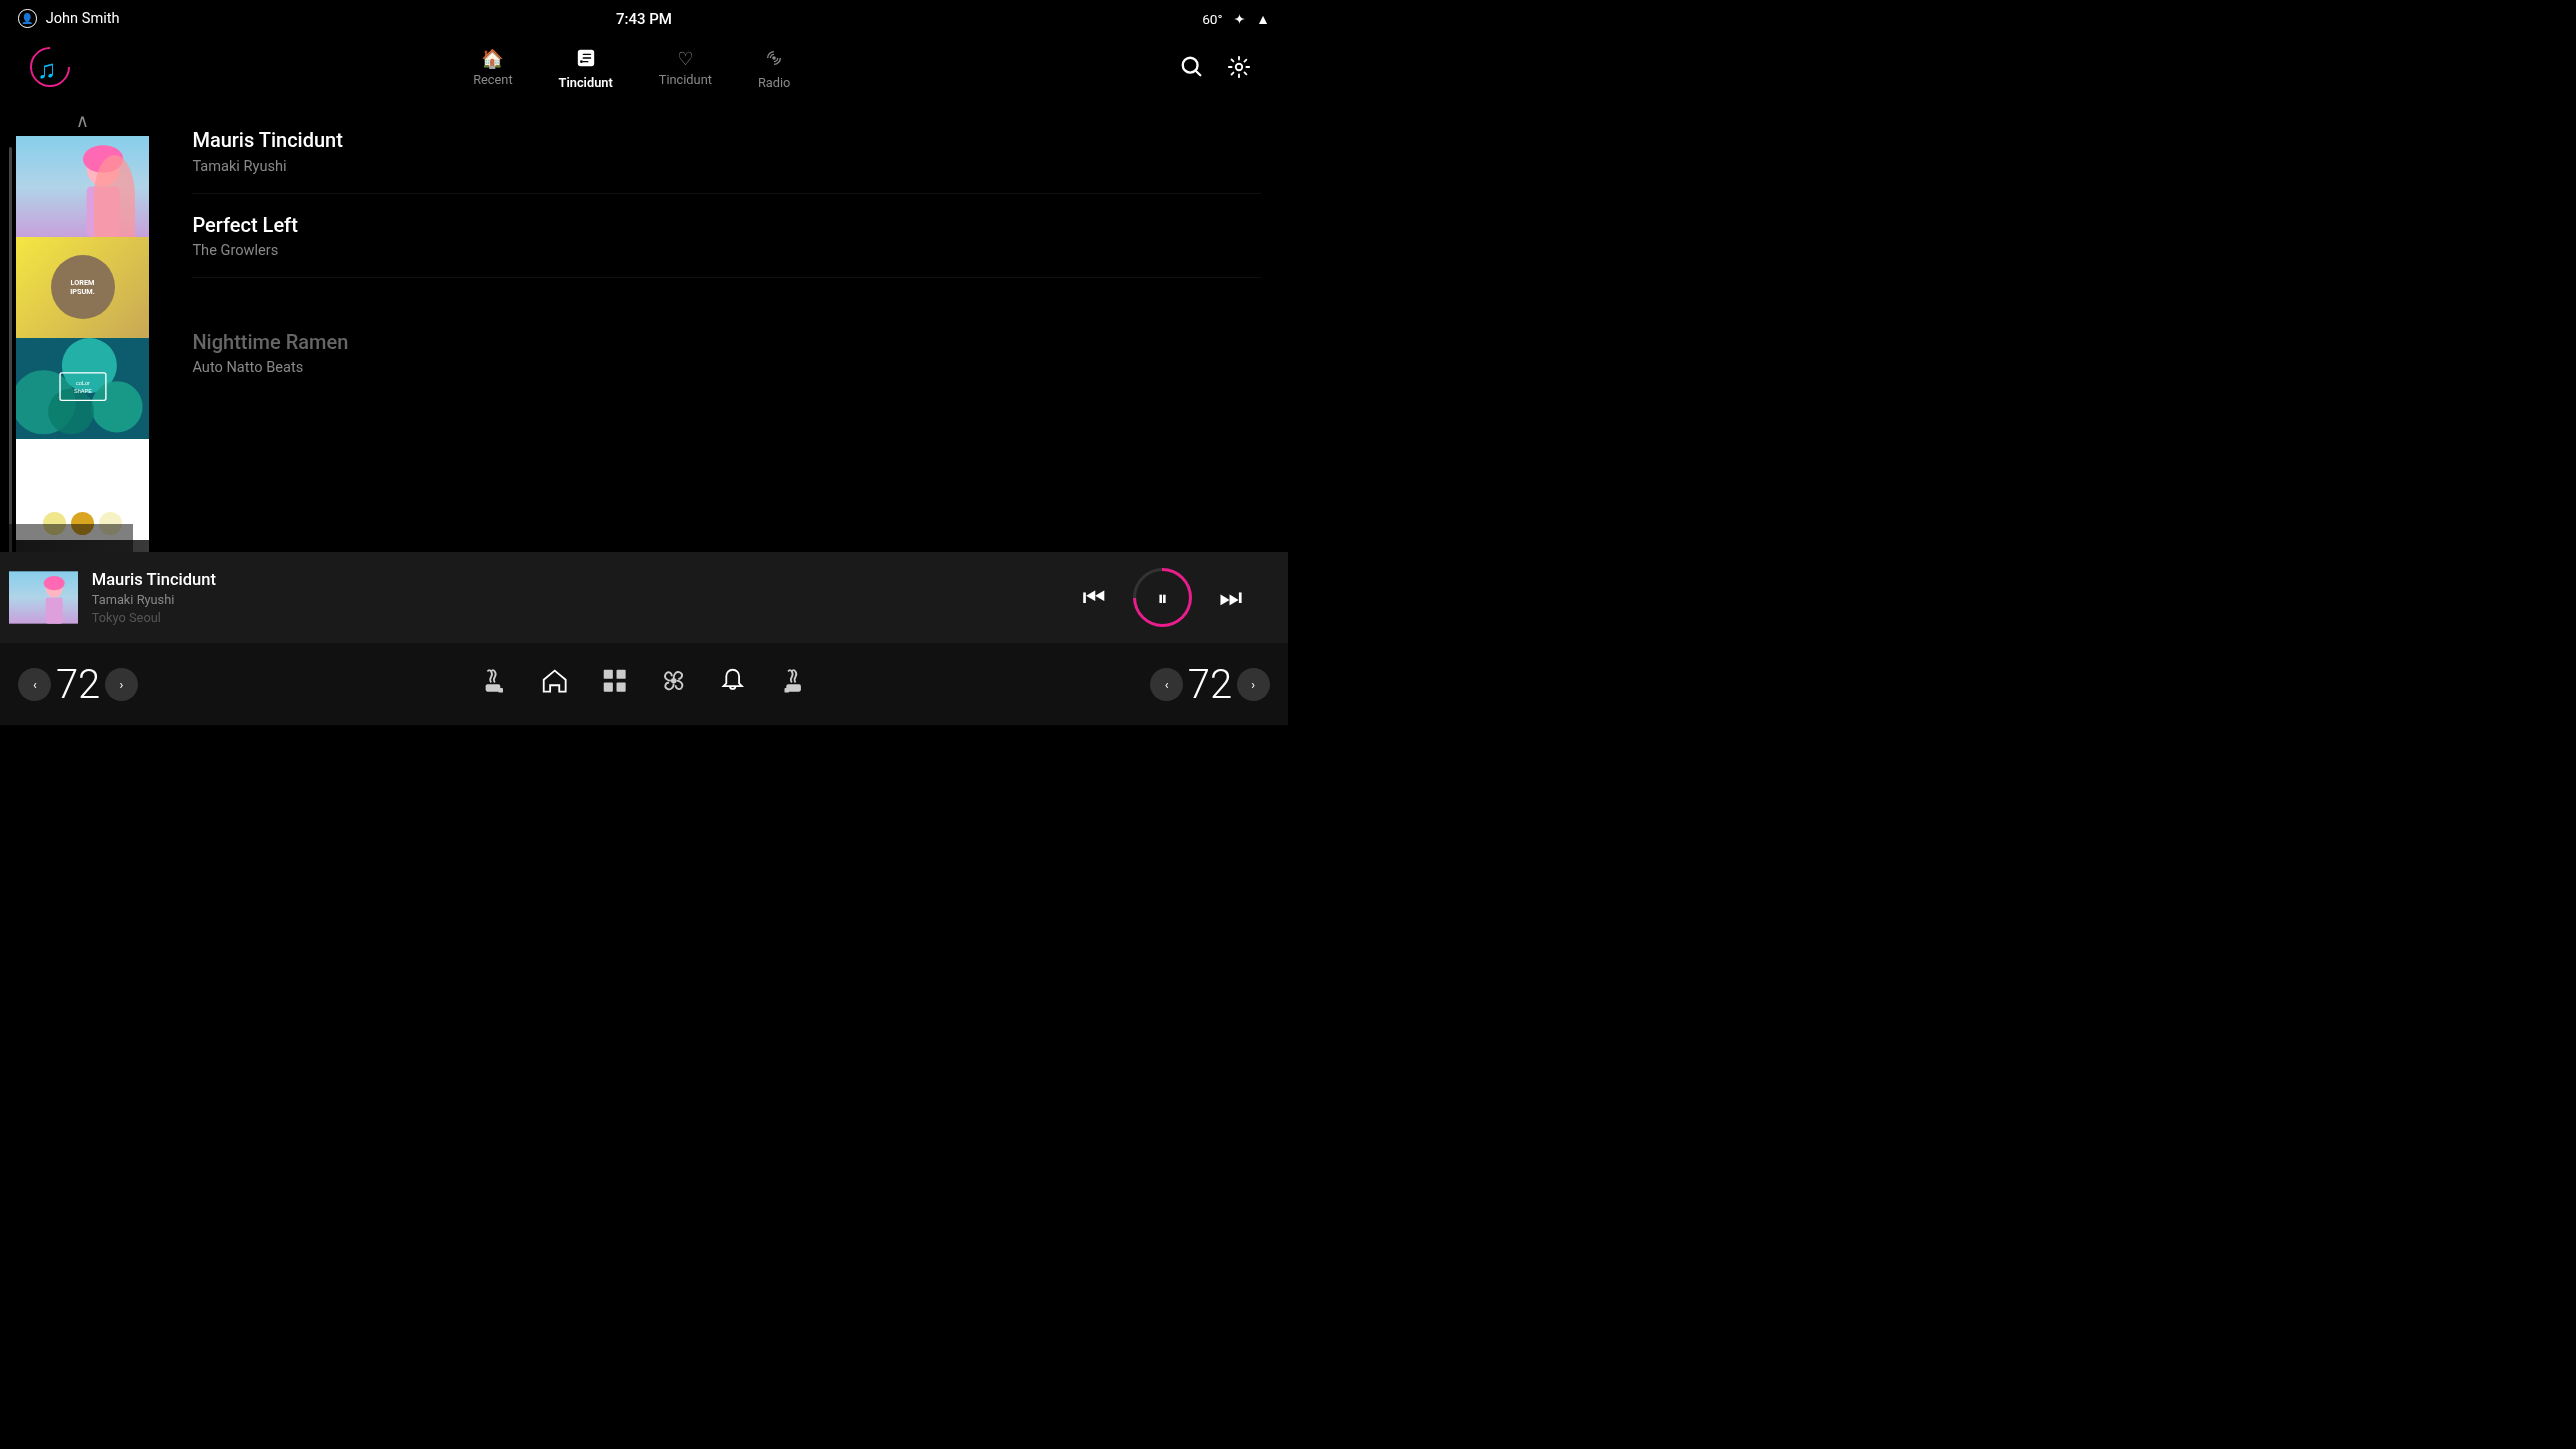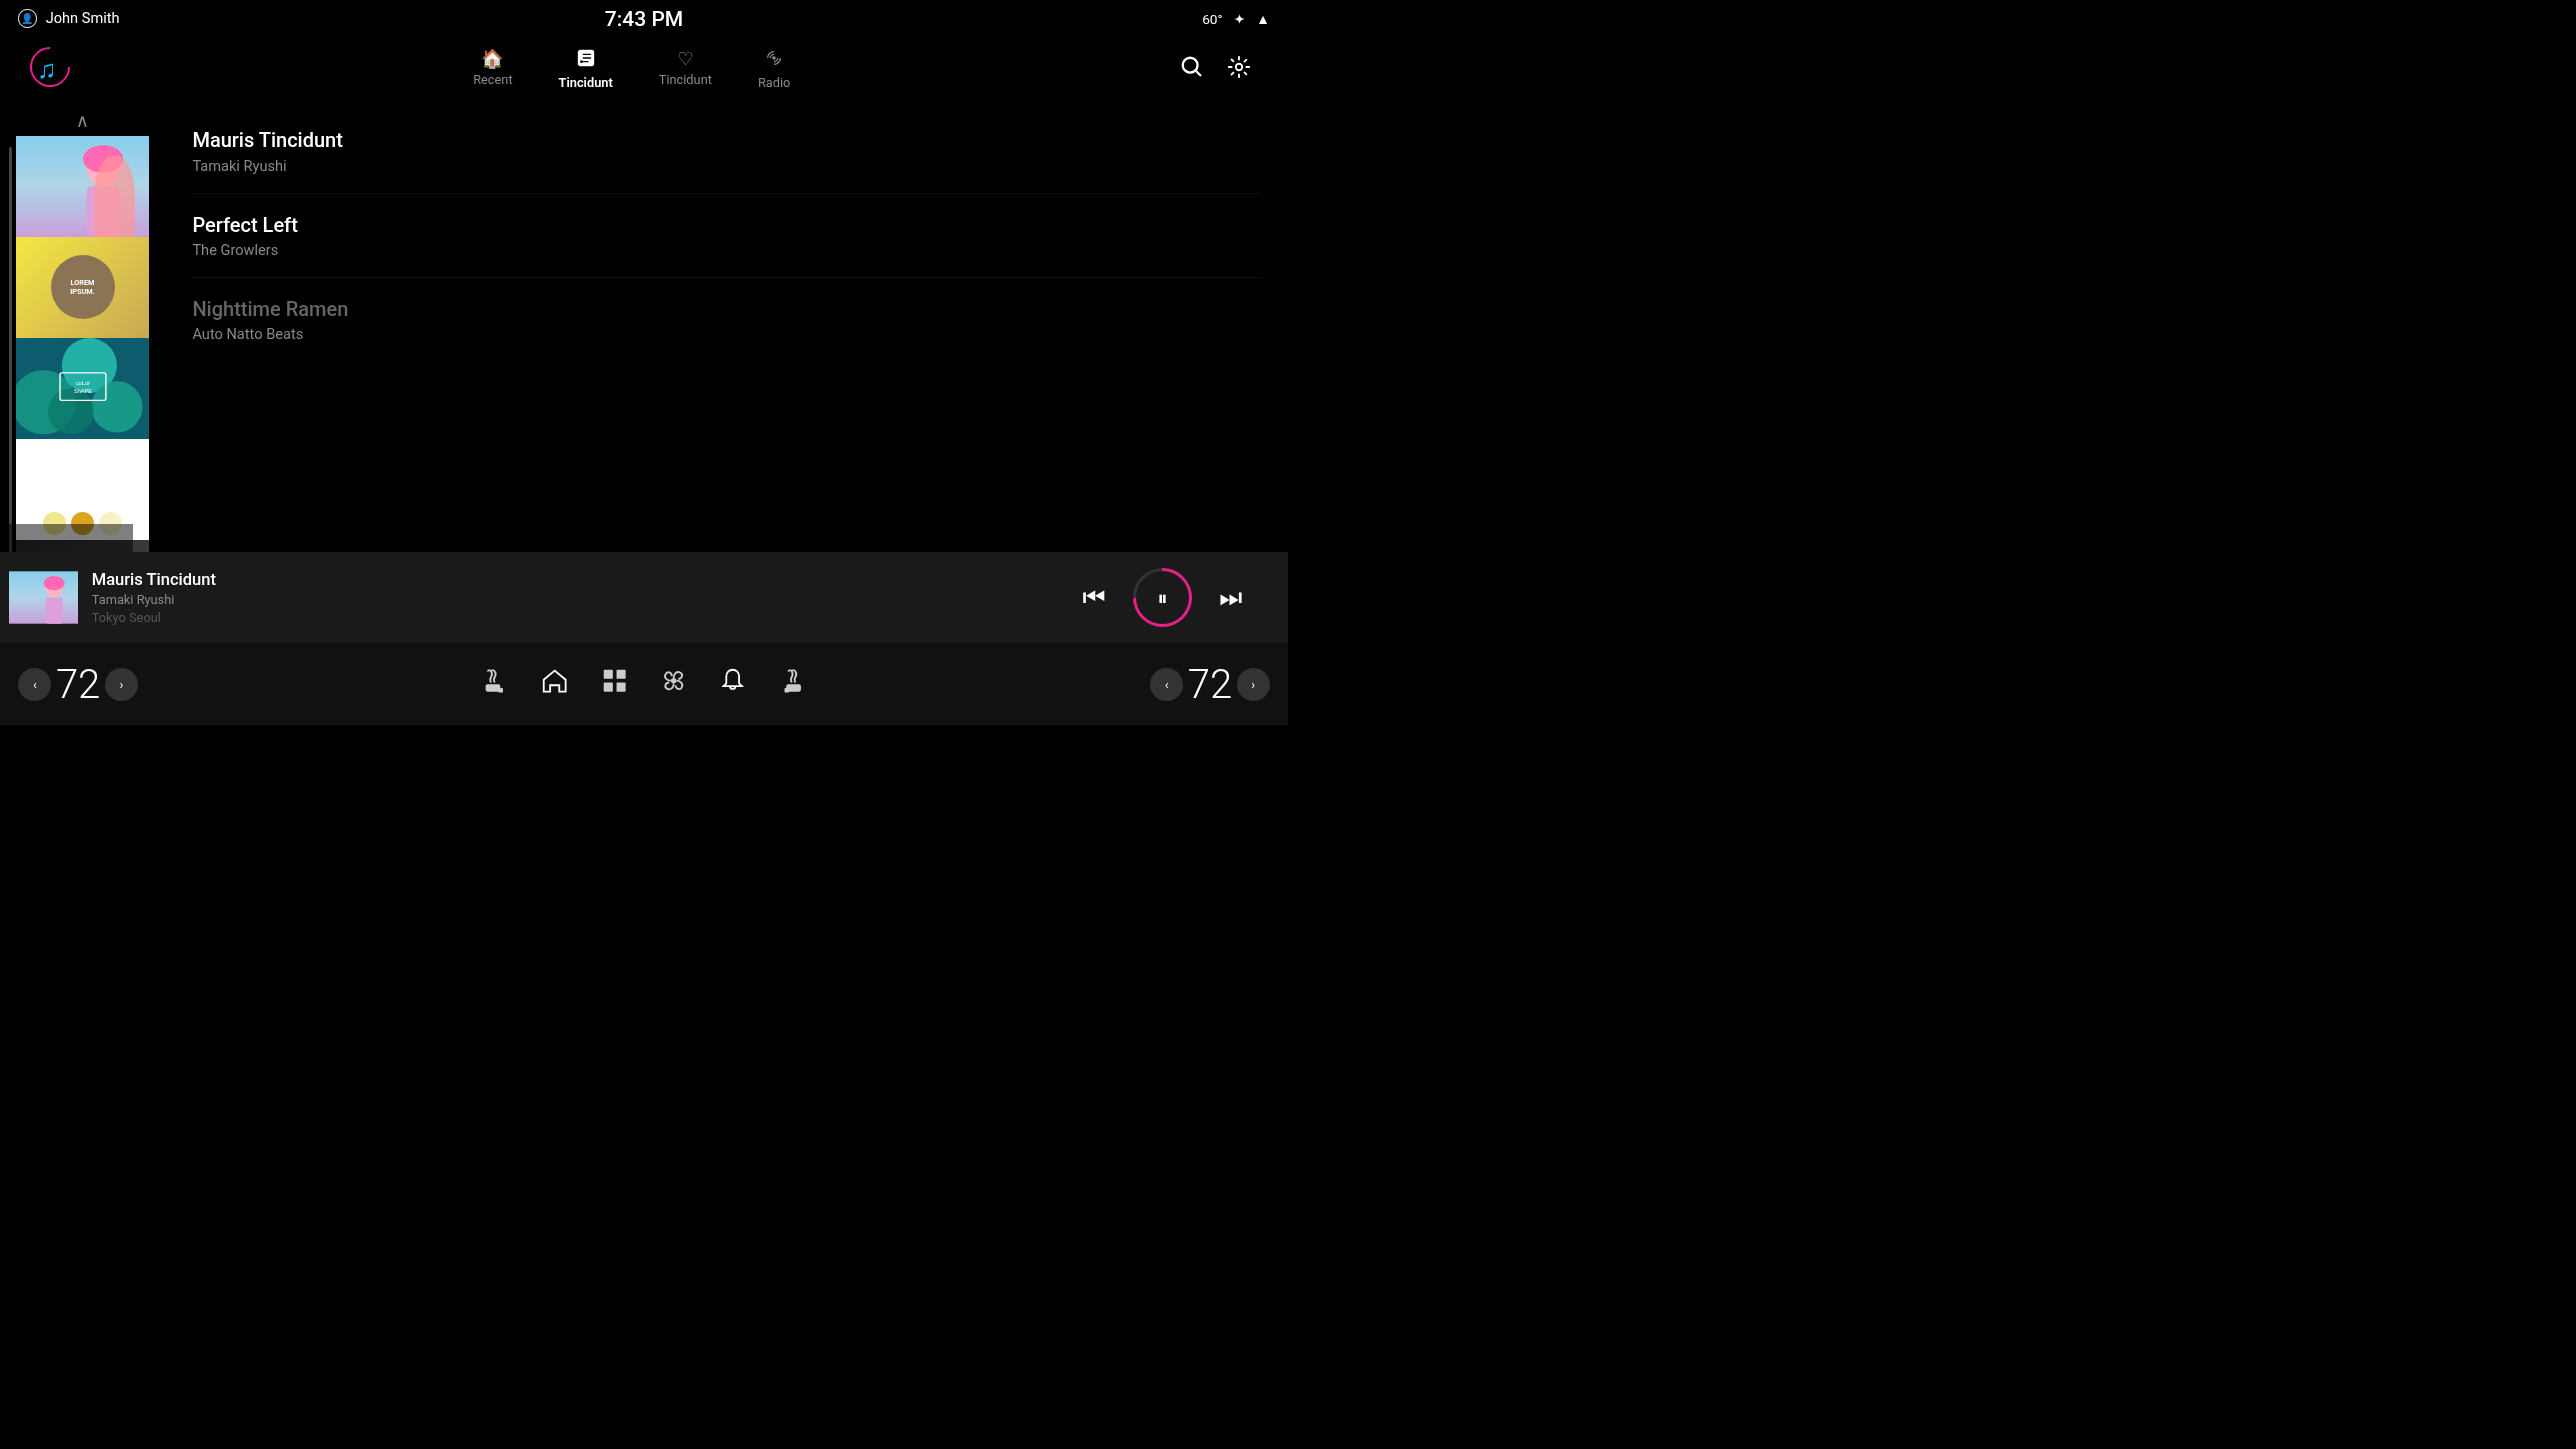--- a/index.html
+++ b/index.html
@@ -27,21 +27,21 @@
       background: #000;
       z-index: 100;
     }
     .status-left {
       display: flex;
       align-items: center;
       gap: 9.1px;
       font-size: 14.6px;
     }
     .status-center {
-      font-size: 21px;
+      font-size: 15px;
       font-weight: 500;
       position: absolute;
       left: 50%;
       transform: translateX(-50%);
     }
     .status-right {
       display: flex;
       align-items: center;
       gap: 11px;
       font-size: 13.7px;
@@ -228,20 +228,21 @@
       font-weight: 500;
       color: #fff;
       margin-bottom: 4.6px;
     }
     .playlist-artist {
       font-size: 14.6px;
       color: #888;
     }
     .playlist-item.faded .playlist-title {
       color: #666;
+      margin-top: 33px;
     }
 
     
     .now-playing {
       position: absolute;
       bottom: 82px;
       left: 0;
       right: 0;
       height: 91px;
       background: #1a1a1a;

